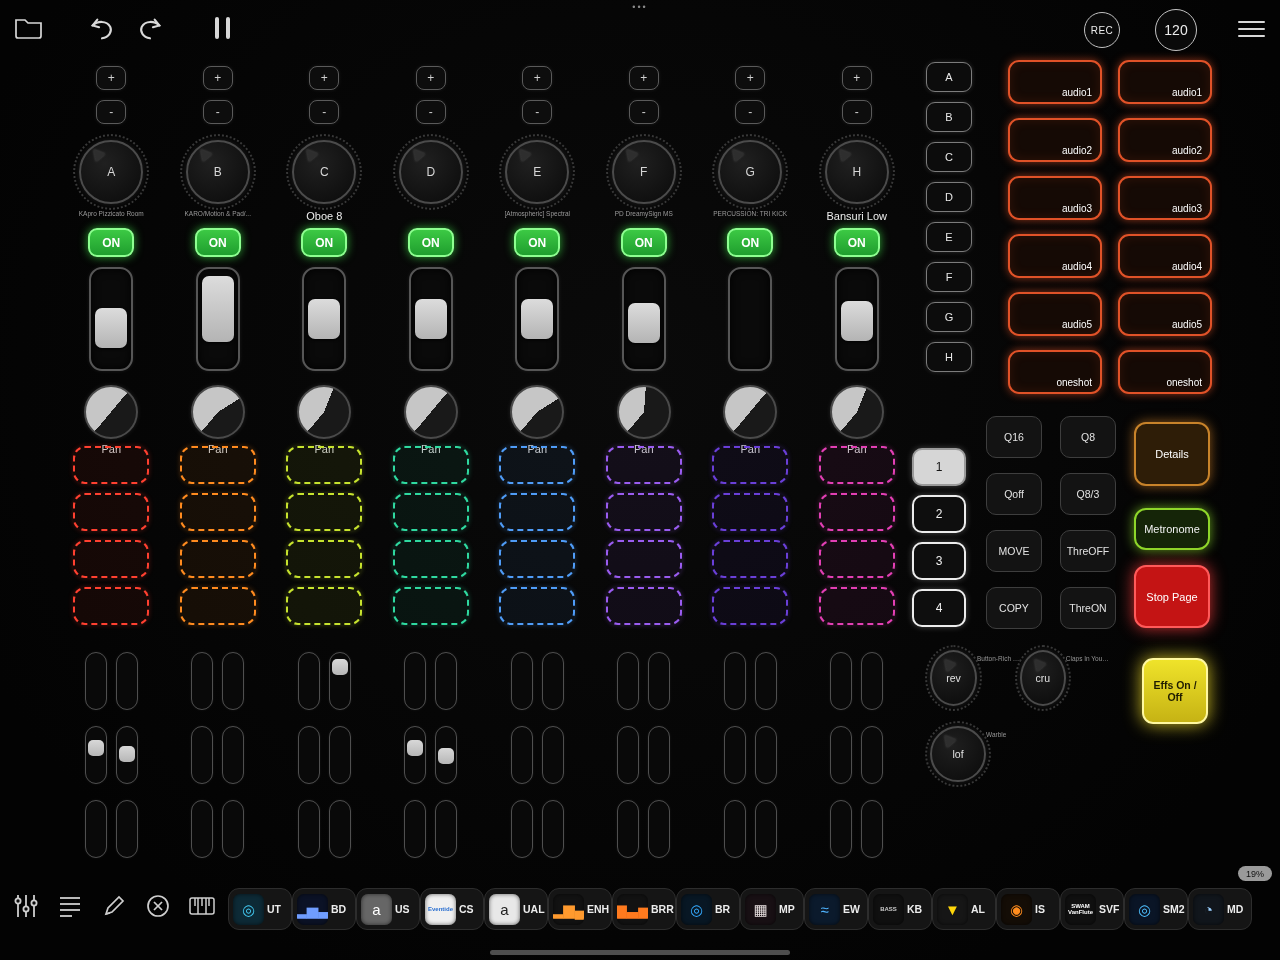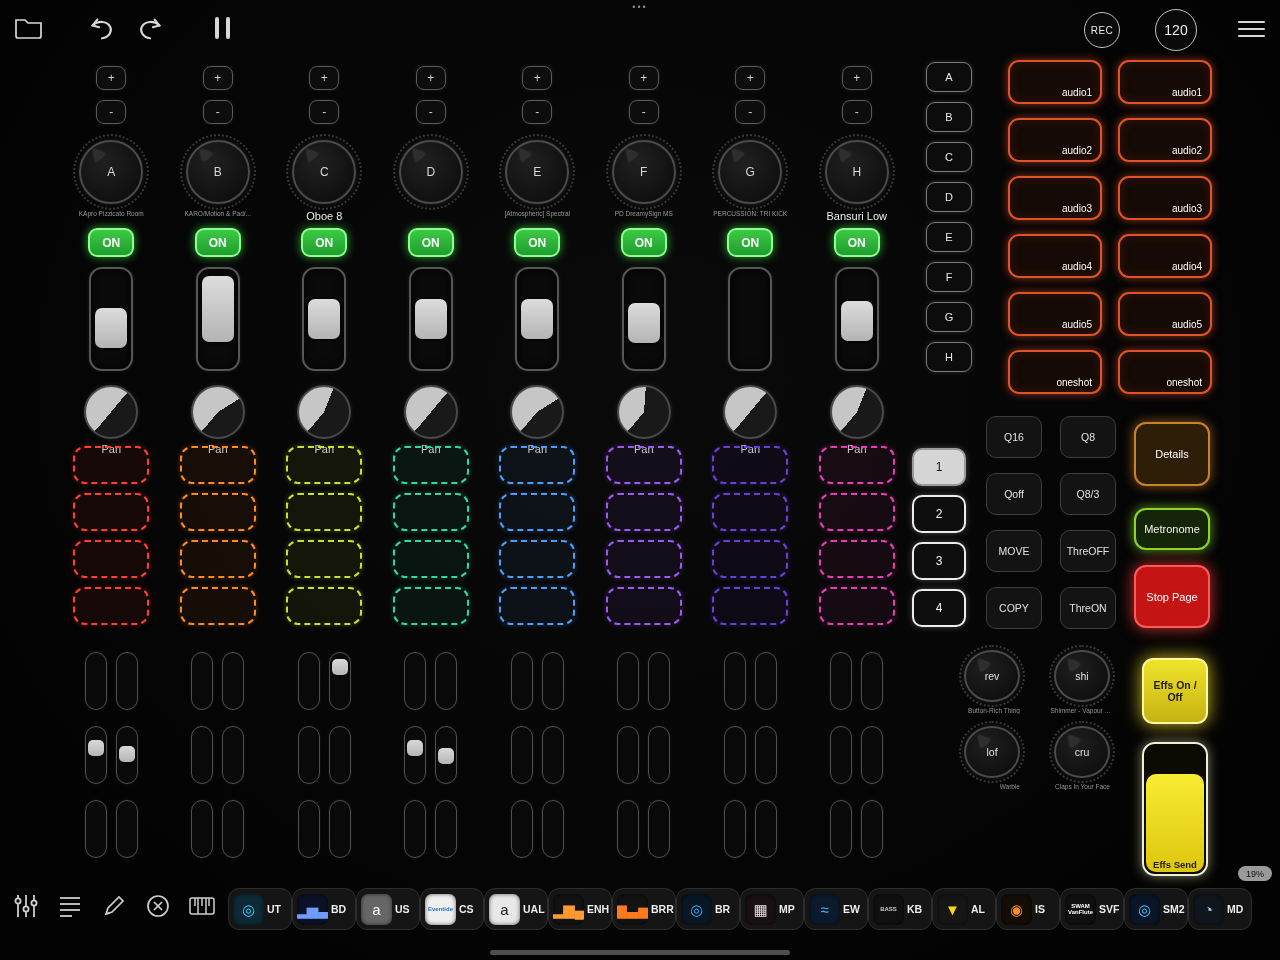--- a/index.html
+++ b/index.html
@@ -67,21 +67,21 @@
   #metronome-btn{left:1134px;top:508px;width:76px;height:42px;background:#152508;border:2px solid #8ed62a;box-shadow:0 0 12px rgba(140,220,40,.7);color:#f2f2f2;}
   #stoppage-btn{left:1134px;top:565px;width:76px;height:63px;background:#c41414;border:2px solid #ff5a5a;box-shadow:0 0 16px rgba(255,60,60,.8);}
   
   #mini{position:absolute;left:58px;top:652px;display:grid;grid-template-columns:repeat(8,106.5px);row-gap:16px;justify-items:center;}
   .pillpair{display:flex;gap:9px;}
   .pill{position:relative;width:22px;height:58px;border:1.5px solid #4f4f4f;border-radius:11px;background:#090909;box-sizing:border-box;
     box-shadow:0 0 3px rgba(255,255,255,.07);}
   .phandle{position:absolute;left:2px;right:2px;height:16px;background:linear-gradient(#d8d8d8,#b6b6b6);border-radius:5px;}
   
   #fx{position:absolute;left:930px;top:650px;display:grid;grid-template-columns:repeat(2,90px);row-gap:12px;}
-  .fxknob{display:flex;flex-direction:column;align-items:flex-end;height:64px;}
+  .fxknob{display:flex;flex-direction:row;align-items:flex-start;height:64px;}
   .fxcircle{position:relative;width:52px;height:52px;border-radius:50%;background:radial-gradient(circle at 40% 35%,#1f1f1f,#0a0a0a);
     border:2px solid #4b4b4b;outline:2px dotted #383838;outline-offset:3px;display:flex;align-items:center;justify-content:center;
     box-shadow:0 0 6px rgba(255,255,255,.1);}
   .fxshort{font-size:10.5px;color:#e0e0e0;}
   .fxname{margin-top:5px;font-size:6.5px;color:#969696;max-width:88px;white-space:nowrap;overflow:hidden;text-overflow:ellipsis;}
   
   #effs-btn{position:absolute;left:1142px;top:658px;width:66px;height:66px;border-radius:11px;
     background:linear-gradient(#efe32a,#c6b314);border:2px solid #fff8a0;box-shadow:0 0 18px rgba(240,220,40,.85);
     color:#201d00;font-size:10.5px;font-weight:bold;}
   #effs-send{position:absolute;left:1142px;top:742px;width:66px;height:134px;border:2px solid #efefd2;border-radius:13px;
@@ -483,45 +483,34 @@
       <div class="fxknob">
     <div class="fxcircle">
       <div class="kpointer"></div>
       <span class="fxshort">rev</span>
     </div>
     <div class="fxname">Button-Rich Thing</div>
   </div>
       <div class="fxknob">
     <div class="fxcircle">
       <div class="kpointer"></div>
-      <span class="fxshort">shi</span>
-    </div>
-    <div class="fxname">Shimmer - Vapour ...</div>
+      <span class="fxshort">cru</span>
+    </div>
+    <div class="fxname">Claps In Your Face</div>
   </div>
       <div class="fxknob">
     <div class="fxcircle">
       <div class="kpointer"></div>
       <span class="fxshort">lof</span>
     </div>
     <div class="fxname">Warble</div>
   </div>
-      <div class="fxknob">
-    <div class="fxcircle">
-      <div class="kpointer"></div>
-      <span class="fxshort">cru</span>
-    </div>
-    <div class="fxname">Claps In Your Face</div>
-  </div>
     </div>
 
   <button id="effs-btn">Effs On / Off</button>
-  <div id="effs-send">
-    <div id="effs-fill" style="height: 98.28px;"></div>
-    <div id="effs-send-label">Effs Send</div>
-  </div>
 
   <div id="dock-tools">
     <button class="tool">
       <svg width="26" height="26" viewBox="0 0 26 26" stroke="#cfcfcf" stroke-width="1.8" fill="none">
         <line x1="5" y1="2" x2="5" y2="24"></line>
           <line x1="13" y1="2" x2="13" y2="24"></line>
           <line x1="21" y1="2" x2="21" y2="24"></line>
         <circle cx="5" cy="8" r="2.6" fill="#0a0a0a"></circle>
           <circle cx="13" cy="16" r="2.6" fill="#0a0a0a"></circle>
           <circle cx="21" cy="10" r="2.6" fill="#0a0a0a"></circle>

